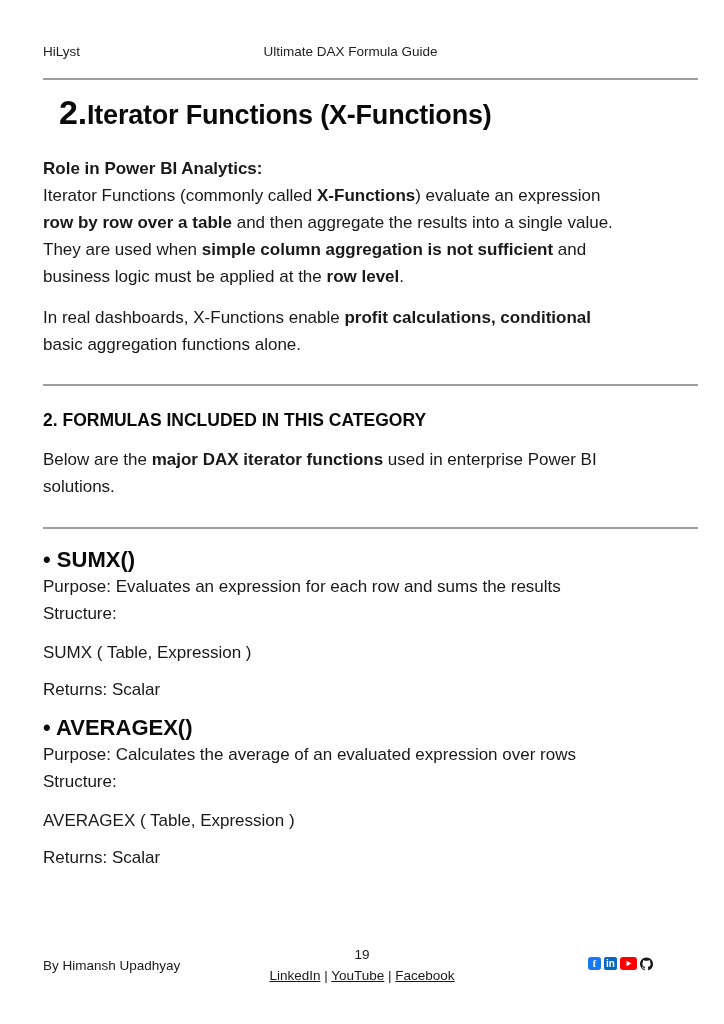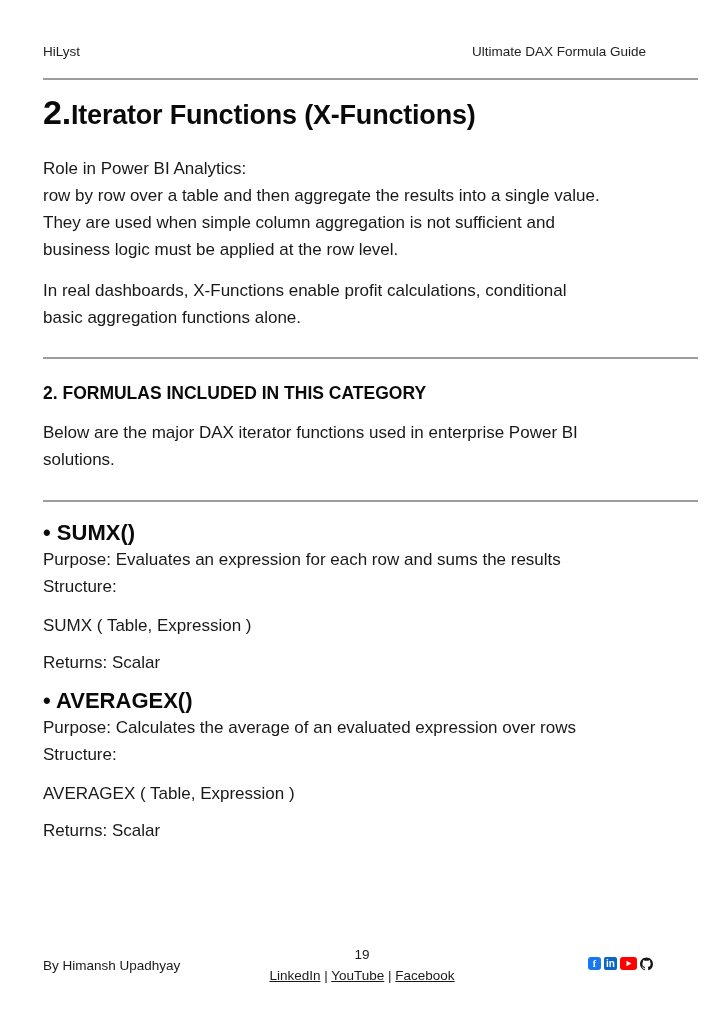--- a/index.html
+++ b/index.html
@@ -15,45 +15,45 @@
   .content { padding: 44px 26px 0 43px; }
 
   
   .header-row {
     position: relative;
     height: 18px;
     font-size: 13.5px;
     color: #222;
   }
   .brand { position: absolute; left: 0; top: 0; }
-  .doc-guide-title { position: absolute; left: 0; right: 52px; top: 0; text-align: right; }
+  .doc-guide-title { position: absolute; left: 0; right: 40px; top: 0; text-align: center; }
 
   .divider {
     border: none;
     border-top: 2px solid #9d9d9d;
     height: 0;
   }
   .header-divider { margin-top: 16px; }
 
   
   .doc-title {
     margin-top: 12px;
     line-height: 40px;
     font-weight: 700;
     color: #0a0a0a;
     letter-spacing: -0.2px;
   }
   .doc-title .num { font-size: 34px; }
   .doc-title .rest { font-size: 27px; }
-  .doc-title { margin-bottom: 16px; }
+  .doc-title { margin-bottom: 16px; margin-left: 16px; }
 
   
   .para { margin: 0 0 14px 0; }
   .line { font-size: 17px; line-height: 27px; white-space: nowrap; }
-  .b { font-weight: 400; }
+  .b { font-weight: 700; }
 
   .sec-divider-1 { margin-top: 26px; margin-bottom: 0; }
   .section-heading {
     margin-top: 22px;
     margin-bottom: 14px;
     font-size: 17.5px;
     line-height: 24px;
     font-weight: 700;
     color: #0a0a0a;
   }
@@ -126,20 +126,21 @@
     </div>
     <hr class="divider header-divider">
 
     <div class="doc-title">
       <span class="num">2.</span><span class="rest">Iterator Functions (X-Functions)</span>
     </div>
 
     <div id="doc-sections">
         <div class="para">
           <div class="line"><span class="b">Role in Power BI Analytics:</span></div>
+          <div class="line"><span>Iterator Functions (commonly called </span><span class="b">X-Functions</span><span>) evaluate an expression</span></div>
           <div class="line"><span class="b">row by row over a table</span><span> and then aggregate the results into a single value.</span></div>
           <div class="line"><span>They are used when </span><span class="b">simple column aggregation is not sufficient</span><span> and</span></div>
           <div class="line"><span>business logic must be applied at the </span><span class="b">row level</span><span>.</span></div>
         </div>
         <div class="para">
           <div class="line"><span>In real dashboards, X-Functions enable </span><span class="b">profit calculations, conditional</span></div>
           <div class="line"><span>basic aggregation functions alone.</span></div>
         </div>
         <hr class="divider sec-divider-1">
         <div class="section-heading">2. FORMULAS INCLUDED IN THIS CATEGORY</div>

